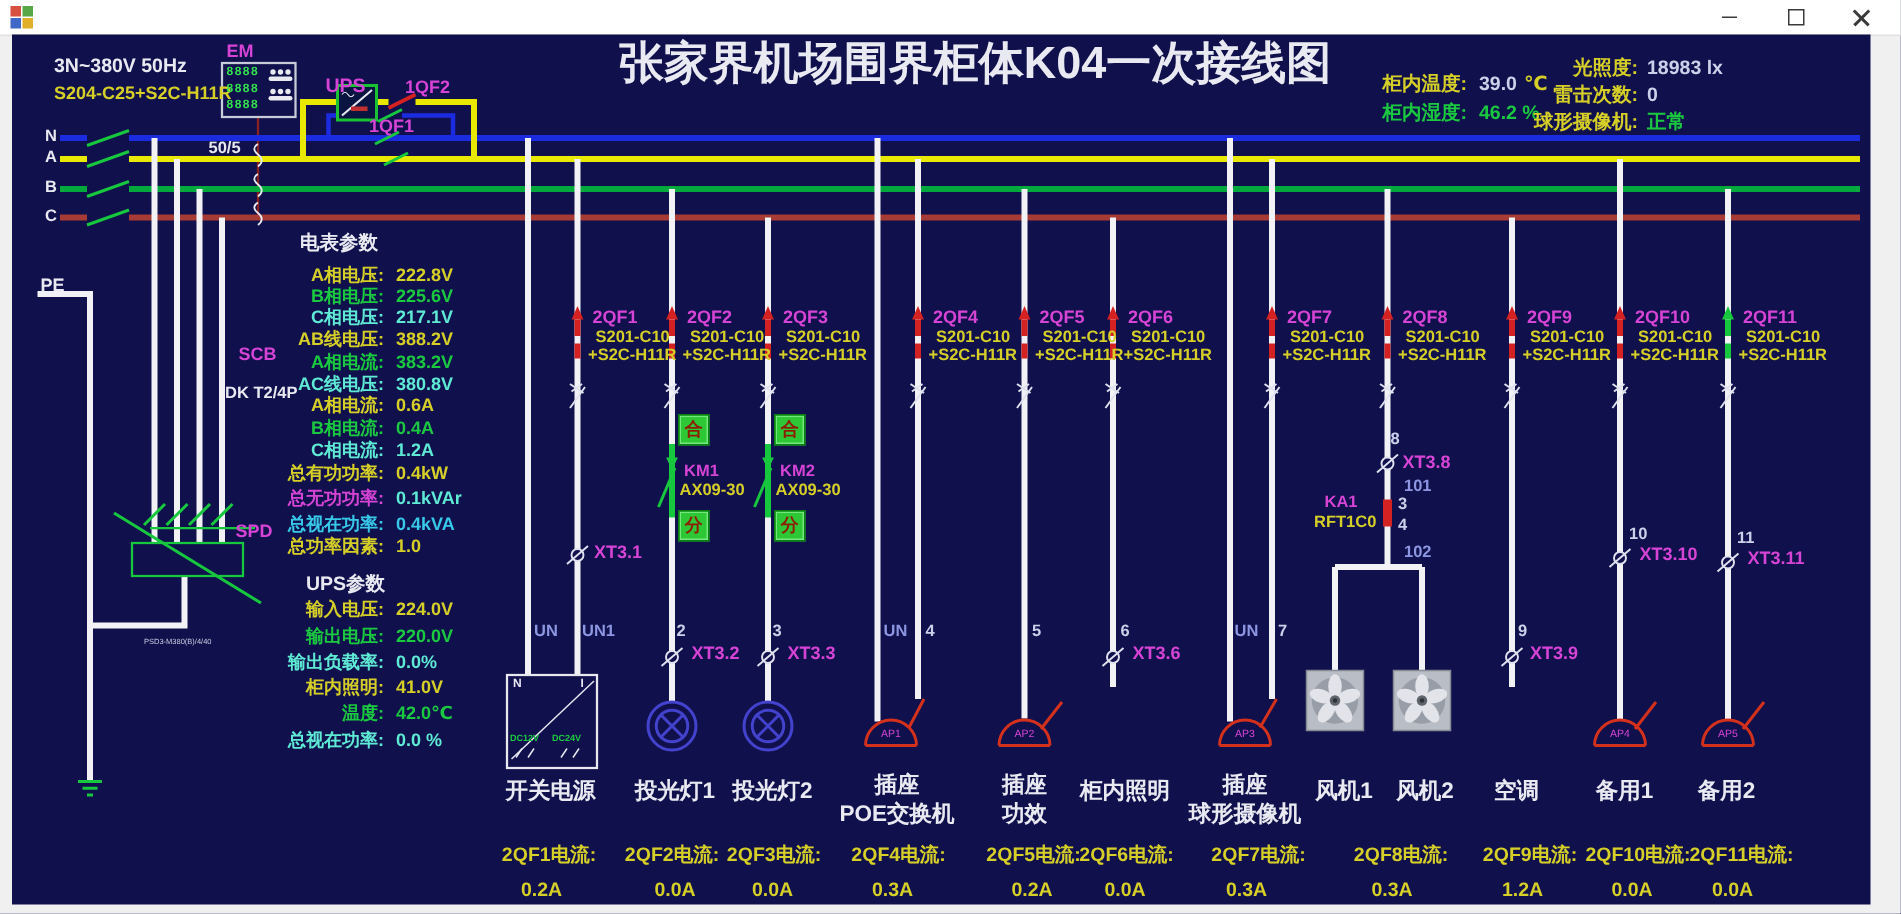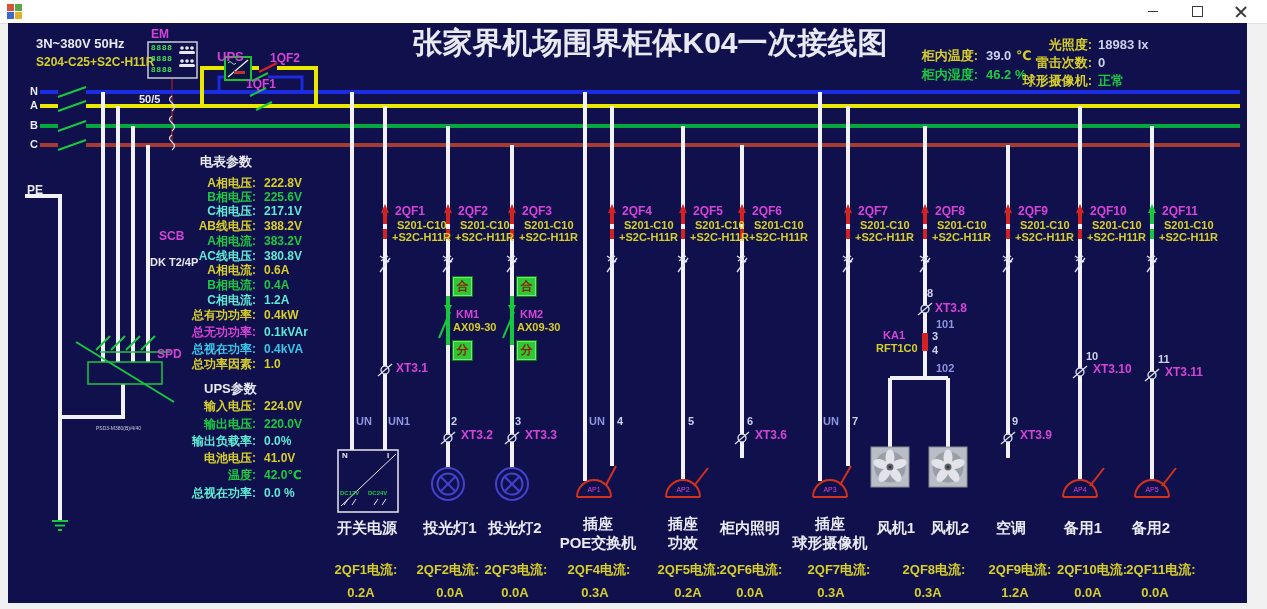--- a/index.html
+++ b/index.html
@@ -374,21 +374,21 @@
       <div class="t y s12" style="left:264px;top:358px">1.0</div>
 
       
       <div class="t w s13" style="left:204px;top:382px">UPS参数</div>
       <div class="t y s12 ra" style="left:140px;top:400px;width:116px">输入电压:</div>
       <div class="t y s12" style="left:264px;top:400px">224.0V</div>
       <div class="t g s12 ra" style="left:140px;top:418px;width:116px">输出电压:</div>
       <div class="t g s12" style="left:264px;top:418px">220.0V</div>
       <div class="t r s12 ra" style="left:140px;top:435px;width:116px">输出负载率:</div>
       <div class="t r s12" style="left:264px;top:435px">0.0%</div>
-      <div class="t y s12 ra" style="left:140px;top:452px;width:116px">电池电压:</div>
+      <div class="t y s12 ra" style="left:140px;top:452px;width:116px">柜内照明:</div>
       <div class="t y s12" style="left:264px;top:452px">41.0V</div>
       <div class="t g s12 ra" style="left:140px;top:469px;width:116px">温度:</div>
       <div class="t g s12" style="left:264px;top:469px">42.0℃</div>
       <div class="t r s12 ra" style="left:140px;top:487px;width:116px">总视在功率:</div>
       <div class="t r s12" style="left:264px;top:487px">0.0 %</div>
 
       
       <div class="t m s12" style="left:395px;top:205px">2QF1</div>
       <div class="t y s11" style="left:397px;top:219px">S201-C10</div>
       <div class="t y s11" style="left:392px;top:231px">+S2C-H11R</div>

